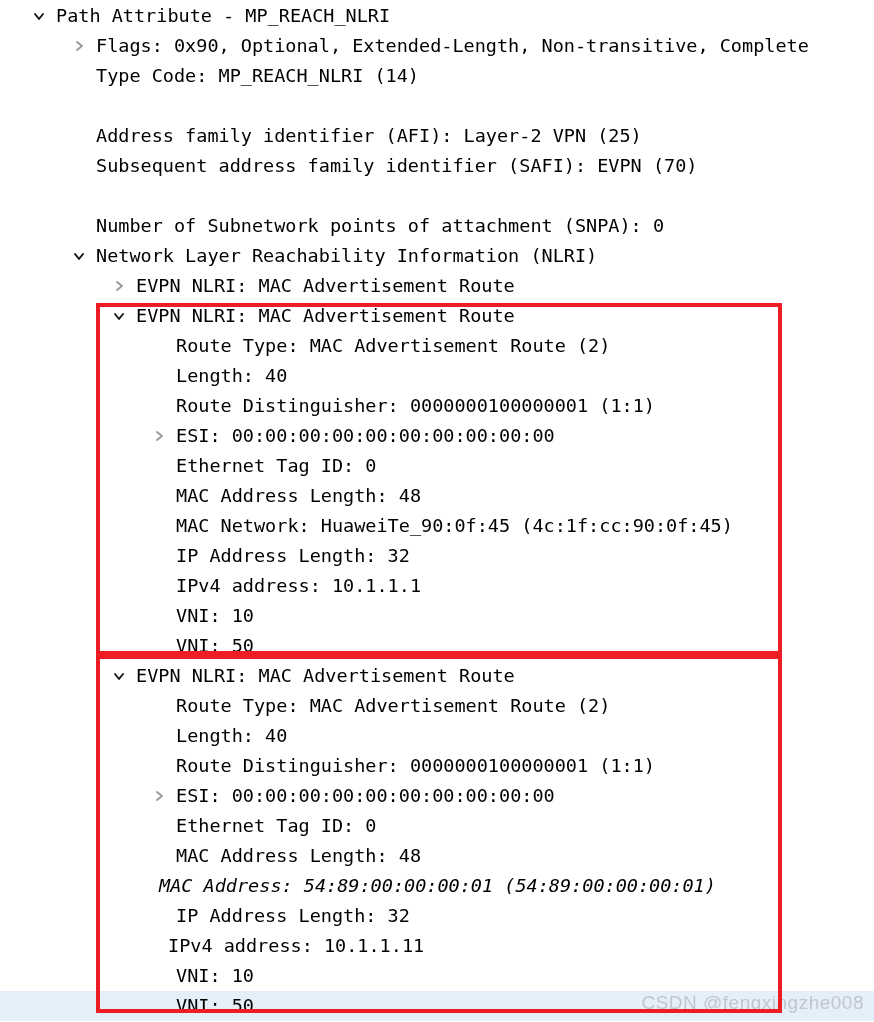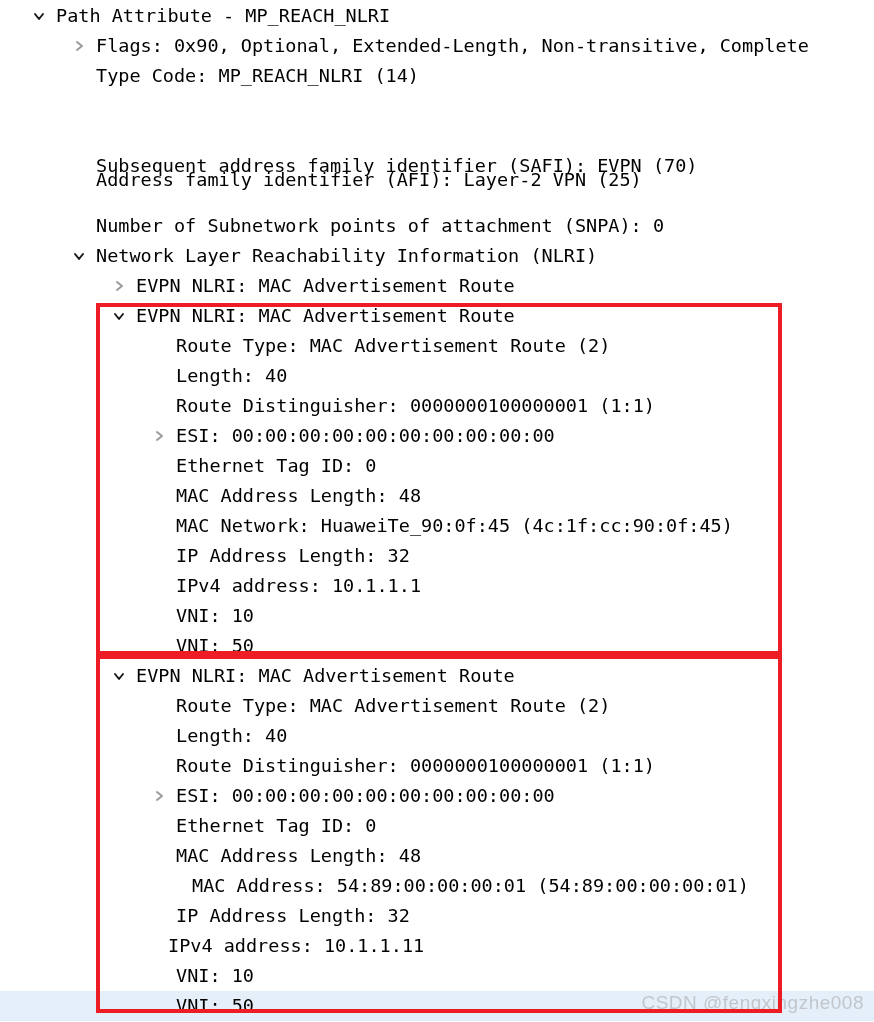--- a/index.html
+++ b/index.html
@@ -98,21 +98,21 @@
         <svg width="12" height="12" viewBox="0 0 12 12">
           <path fill="none" stroke-width="2" stroke-linecap="round" stroke-linejoin="round" d="M4 2 L9 6 L4 10"></path>
         </svg>
       </span>
       <span class="label" style="left: 96px;">Flags: 0x90, Optional, Extended-Length, Non-transitive, Complete</span>
     </div>
     <div class="row" style="position: absolute; left: 0px; top: 61px; width: 744px;">
       <span class="label" style="left: 96px;">Type Code: MP_REACH_NLRI (14)</span>
     </div>
     <div class="row" style="position: absolute; left: 0px; top: 121px; width: 874px;">
-      <span class="label" style="left: 96px; margin-top: 44px;">Address family identifier (AFI): Layer-2 VPN (25)</span>
+      <span class="label" style="left: 96px;">Address family identifier (AFI): Layer-2 VPN (25)</span>
     </div>
     <div class="row" style="position: absolute; left: 0px; top: 151px; width: 874px;">
       <span class="label" style="left: 96px;">Subsequent address family identifier (SAFI): EVPN (70)</span>
     </div>
     <div class="row" style="position: absolute; left: 0px; top: 211px; width: 874px; text-align: right;">
       <span class="label" style="left: 96px;">Number of Subnetwork points of attachment (SNPA): 0</span>
     </div>
     <div class="row" style="position: absolute; left: 0px; top: 241px; width: 874px;">
       <span class="twisty open" style="left: 68px;">
         <svg width="12" height="12" viewBox="0 0 12 12">
@@ -200,21 +200,21 @@
       </span>
       <span class="label" style="left: 176px;">ESI: 00:00:00:00:00:00:00:00:00:00</span>
     </div>
     <div class="row" style="position: absolute; left: 0px; top: 811px; width: 874px;">
       <span class="label" style="left: 176px;">Ethernet Tag ID: 0</span>
     </div>
     <div class="row" style="position: absolute; left: 0px; top: 841px; width: 874px;">
       <span class="label" style="left: 176px;">MAC Address Length: 48</span>
     </div>
     <div class="row" style="position: absolute; left: 0px; top: 871px; width: 874px;">
-      <span class="label" style="left: 192px;">MAC Address: 54:89:00:00:00:01 (54:89:00:00:00:01)</span>
+      <span class="label" style="left: 159px; font-style: italic;">MAC Address: 54:89:00:00:00:01 (54:89:00:00:00:01)</span>
     </div>
     <div class="row" style="position: absolute; left: 0px; top: 901px; width: 874px;">
       <span class="label" style="left: 176px;">IP Address Length: 32</span>
     </div>
     <div class="row" style="position: absolute; left: 0px; top: 931px; width: 874px;">
       <span class="label" style="left: 168px;">IPv4 address: 10.1.1.11</span>
     </div>
     <div class="row" style="position: absolute; left: 0px; top: 961px; width: 874px;">
       <span class="label" style="left: 176px;">VNI: 10</span>
     </div>

